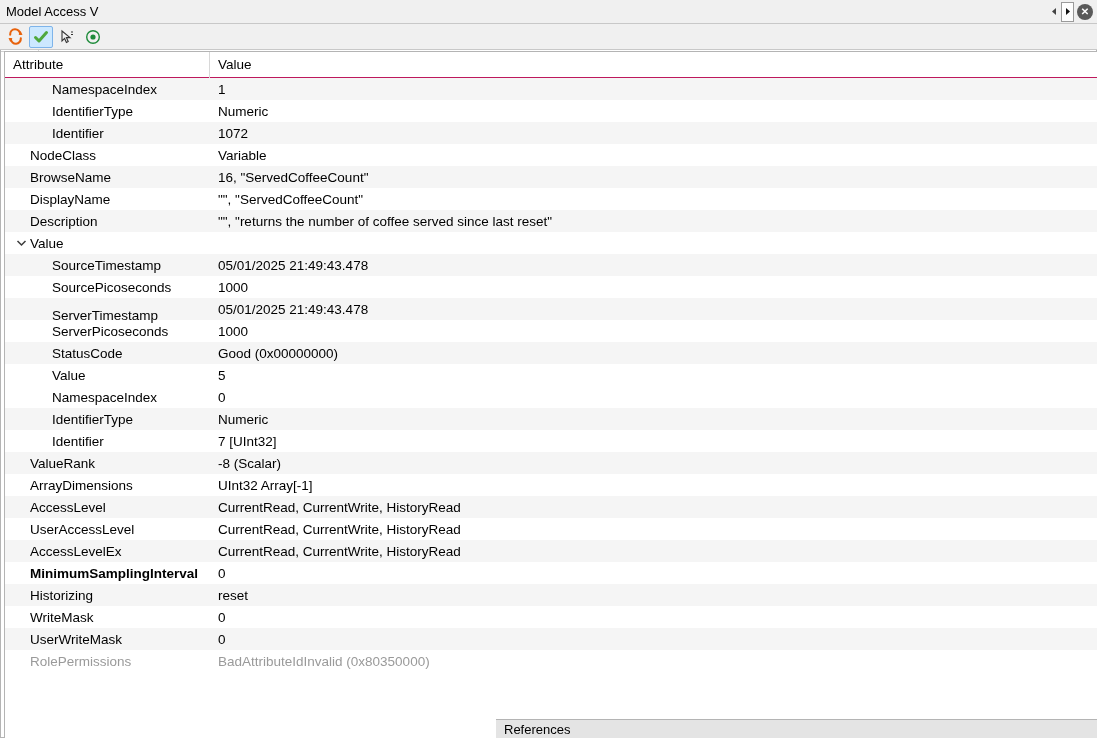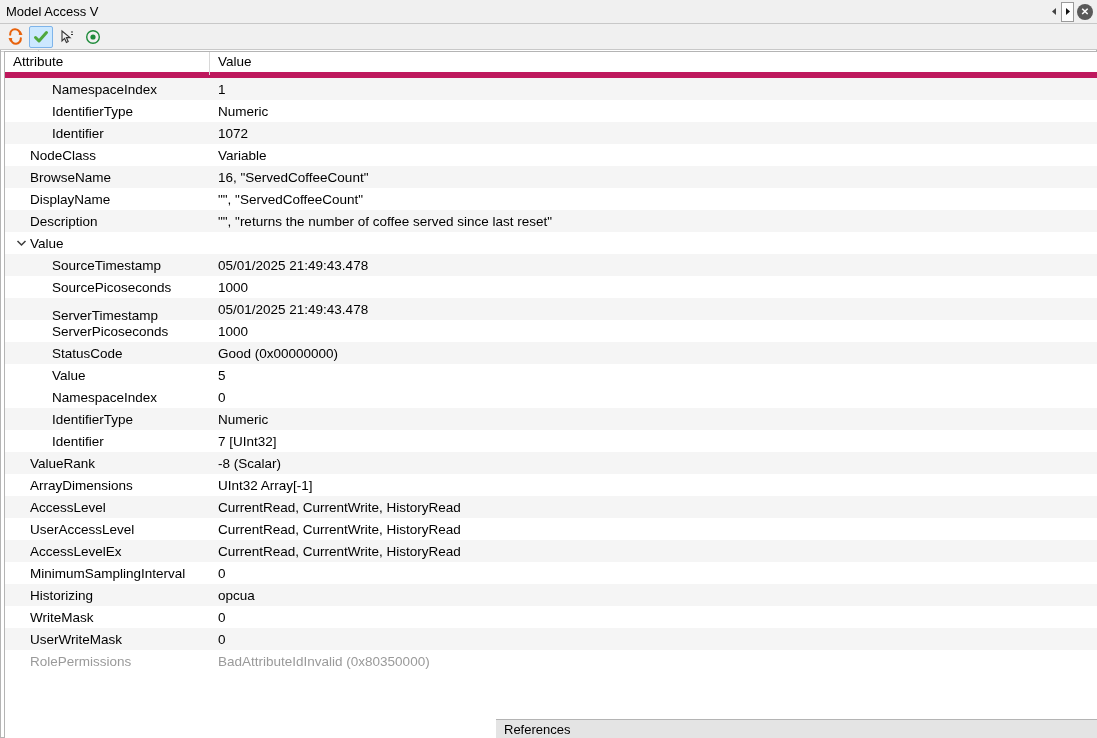--- a/index.html
+++ b/index.html
@@ -210,22 +210,22 @@
     display: flex; align-items: center; justify-content: center;
     border: 1px solid transparent; border-radius: 2px;
   }
   .tool.active { background: #cce8ff; border-color: #7eb4ea; }
   #attr-grid {
     position: absolute; left: 4px; top: 51px; right: 0; bottom: 0;
     background: #fff; border: 1px solid #b4b4b4; border-right: none; border-bottom: none;
     overflow: hidden;
   }
   #attr-head {
-    display: flex; height: 26px; align-items: center;
-    background: #fff; border-bottom: 6px solid #be185d;
+    display: flex; height: 26px; 
+    background: #fff; border-bottom: 1px solid #be185d;
     font-size: 13.5px;
   }
   #attr-head .hc { height: 26px; line-height: 26px; padding-left: 8px; }
   #attr-head .hc.c1 { width: 205px; border-right: 1px solid #d8d8d8; }
   #attr-head .hc.c2 { flex: 1; }
   .arow {
     display: flex; height: 22px; align-items: center;
     font-size: 13.5px; white-space: nowrap;
   }
   .arow.alt { background: #f5f5f5; }
@@ -790,32 +790,32 @@
             <div class="ac2">CurrentRead, CurrentWrite, HistoryRead</div>
           </div>
           <div class="arow alt">
             <div class="ac1" style="padding-left: 8px;">
               <span class="exp blank"></span>
               <span>AccessLevelEx</span>
             </div>
             <div class="ac2">CurrentRead, CurrentWrite, HistoryRead</div>
           </div>
           <div class="arow">
-            <div class="ac1" style="padding-left: 8px;">
+            <div class="ac1" style="padding-left: 8px; font-weight: bold;">
               <span class="exp blank"></span>
               <span>MinimumSamplingInterval</span>
             </div>
             <div class="ac2">0</div>
           </div>
           <div class="arow alt">
             <div class="ac1" style="padding-left: 8px;">
               <span class="exp blank"></span>
               <span>Historizing</span>
             </div>
-            <div class="ac2">opcua</div>
+            <div class="ac2">reset</div>
           </div>
           <div class="arow">
             <div class="ac1" style="padding-left: 8px;">
               <span class="exp blank"></span>
               <span>WriteMask</span>
             </div>
             <div class="ac2">0</div>
           </div>
           <div class="arow alt">
             <div class="ac1" style="padding-left: 8px;">

